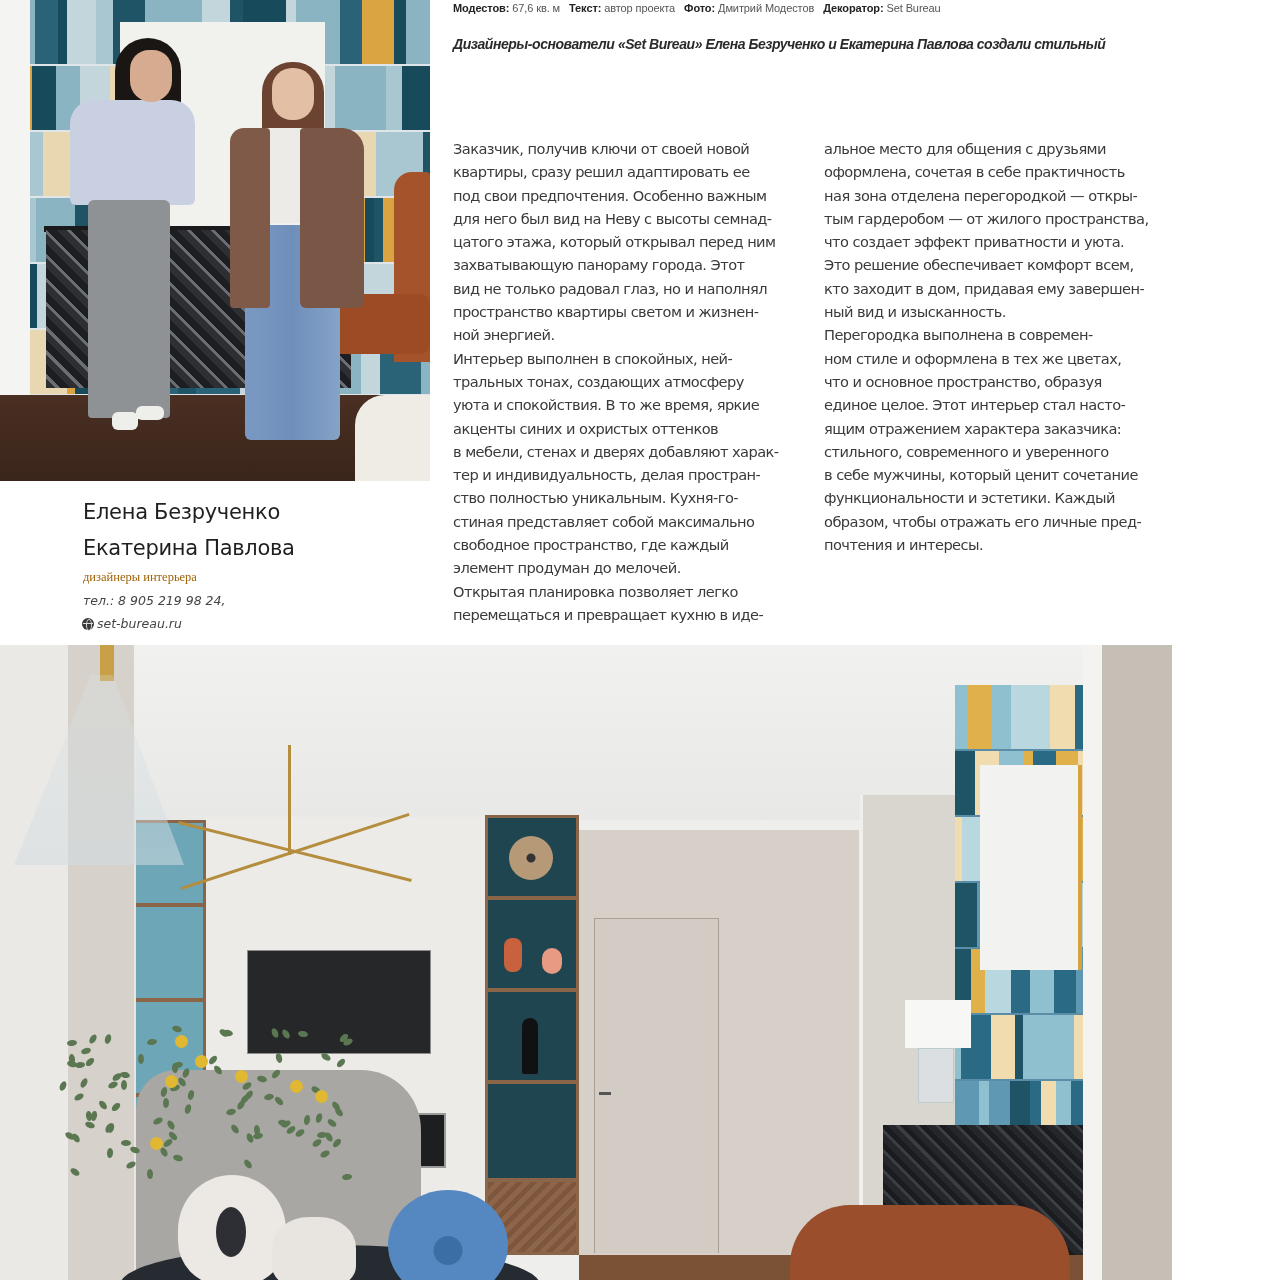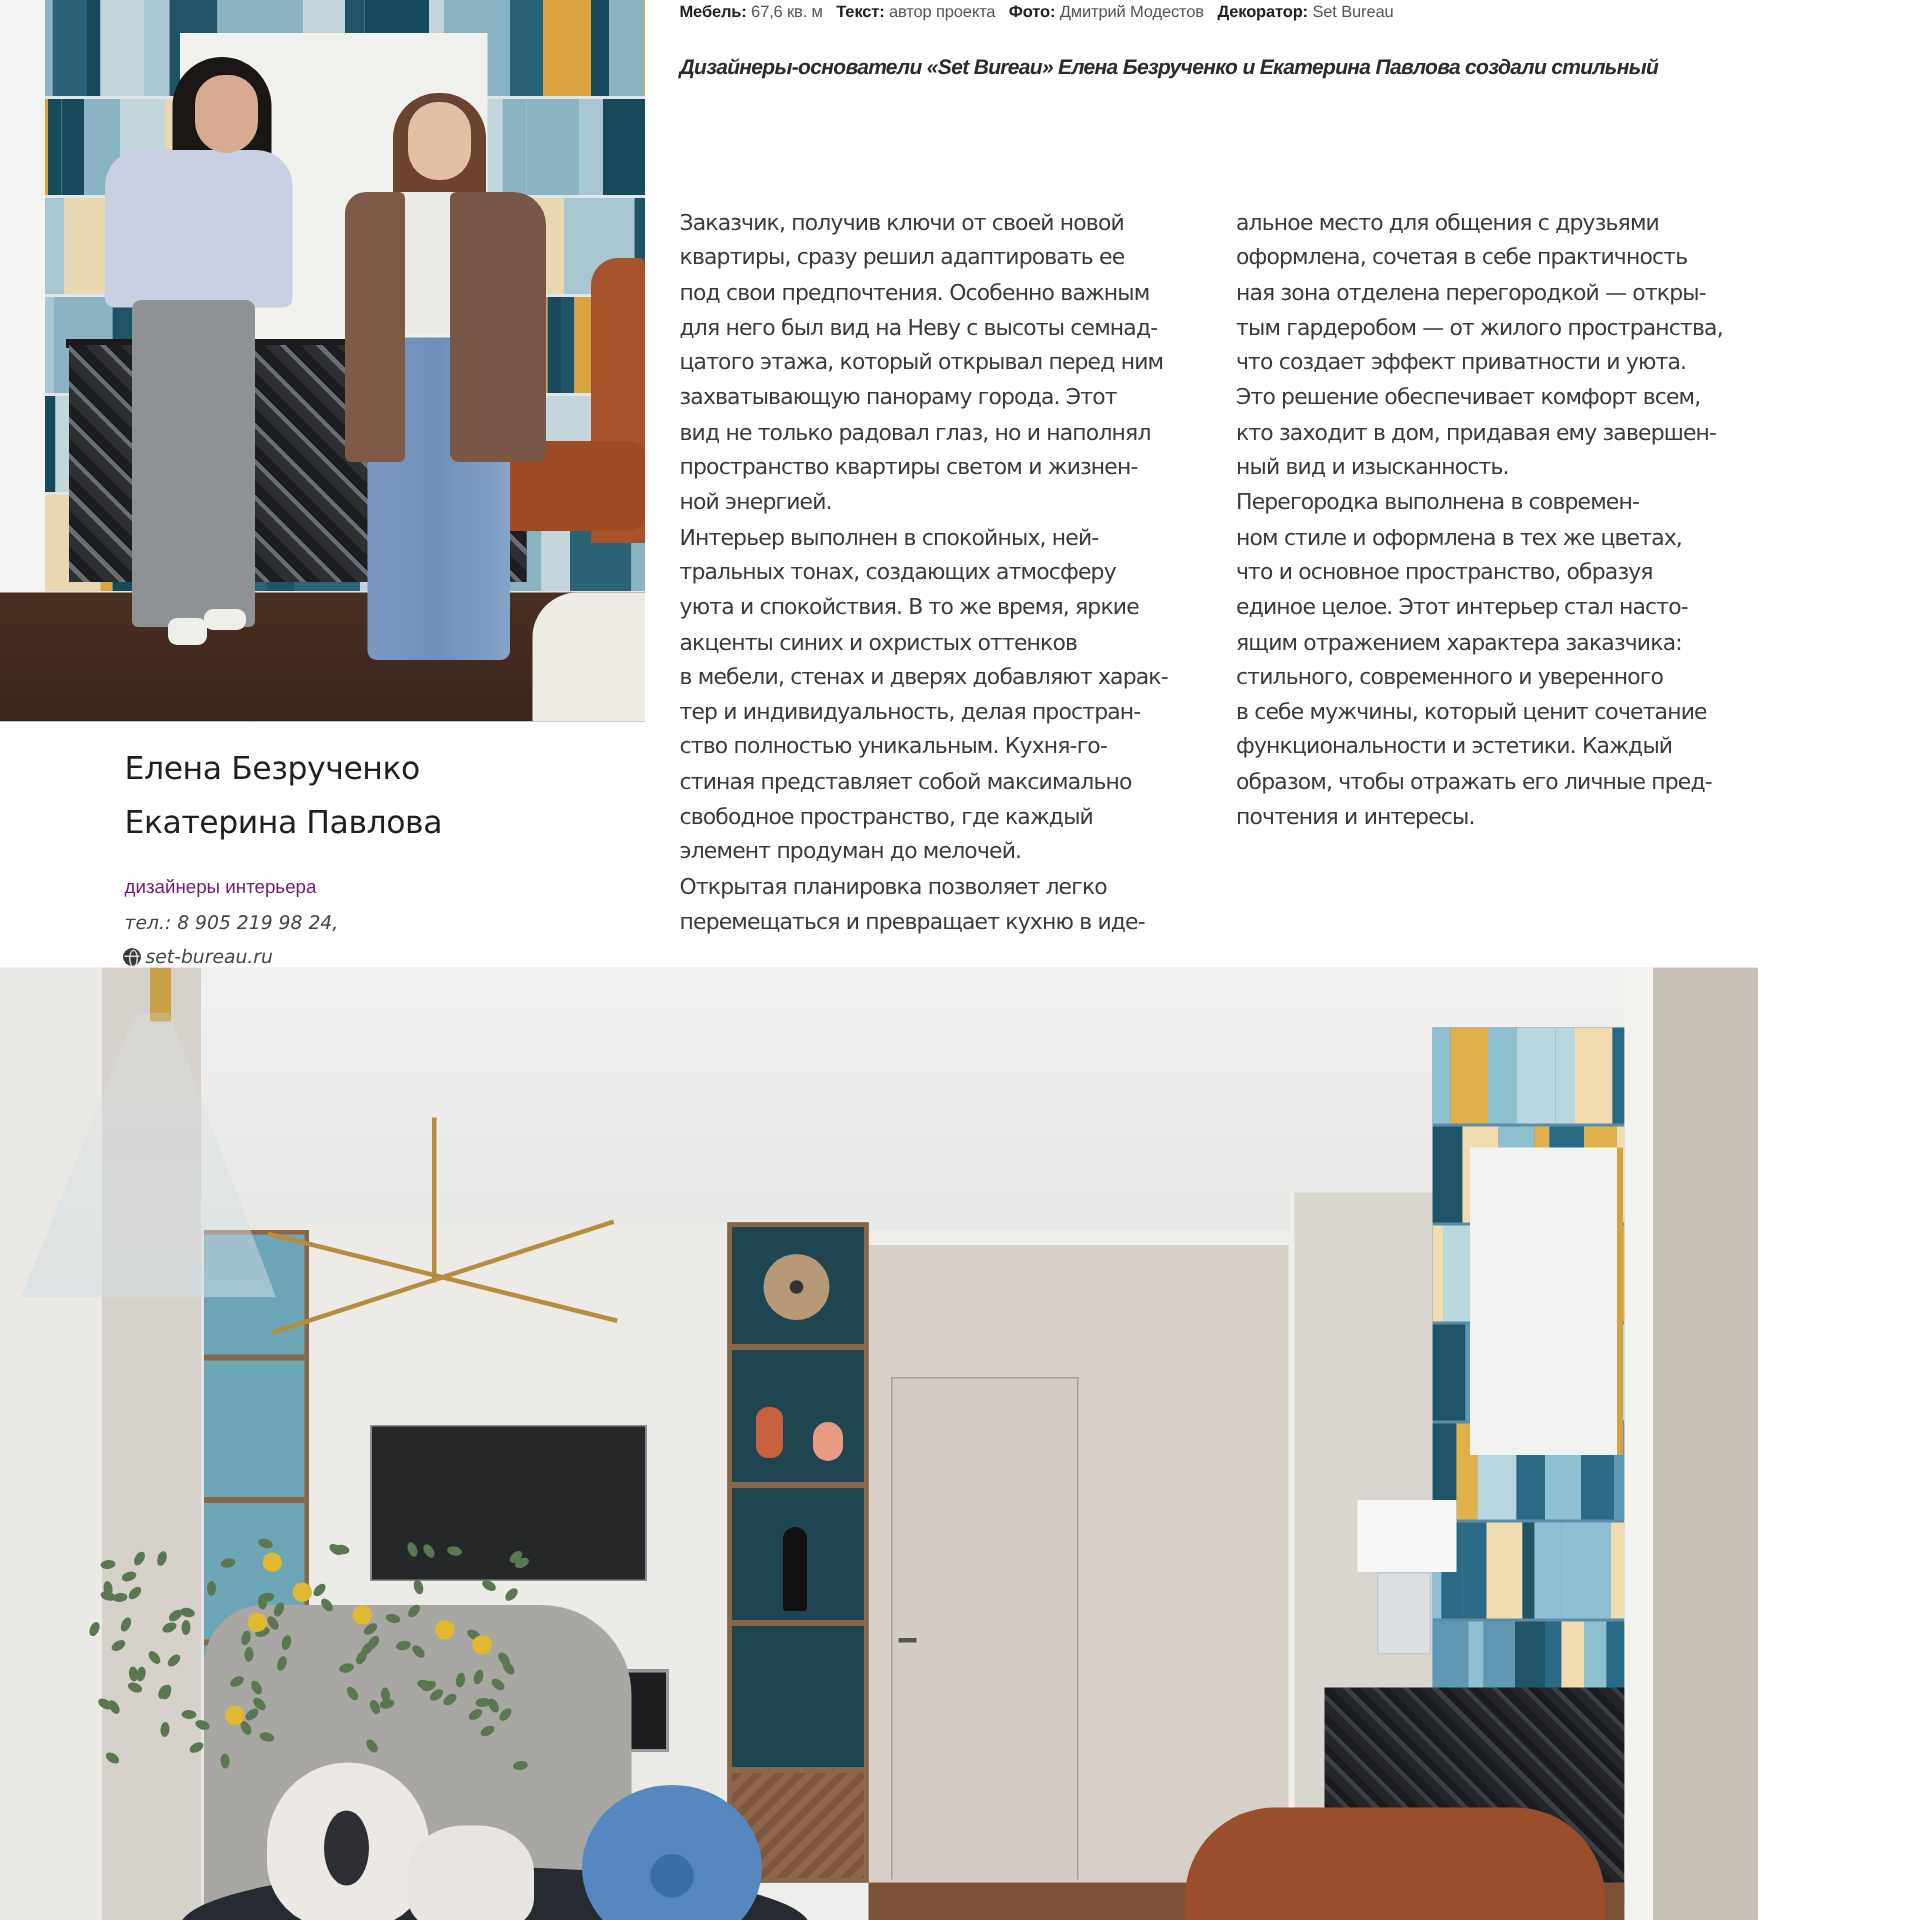--- a/index.html
+++ b/index.html
@@ -44,21 +44,21 @@
 
   
   .col { position: absolute; top: 137px; width: 350px; font-size: 14.6px; line-height: 23.3px; color: #3a3a3a; font-family: "DejaVu Sans", sans-serif; letter-spacing: -0.55px; }
   .col p { white-space: nowrap; }
   .col-left { left: 453px; }
   .col-right { left: 824px; }
 
   
   .byline { position: absolute; left: 83px; top: 494px; }
   .byline .name { font-size: 21px; line-height: 36px; color: #1f1f1f; font-family: "DejaVu Sans", sans-serif; letter-spacing: -0.3px; }
-  .byline .role { font-size: 12.5px; line-height: 23px; color: #701a75; margin-top: 14px; font-family: Liberation Sans, sans-serif; }
+  .byline .role { font-size: 12.5px; line-height: 23px; color: #a16207; margin-top: 0; font-family: Liberation Serif, serif; }
   .byline .phone { font-size: 12.5px; line-height: 23px; color: #444; font-style: italic; font-family: "DejaVu Sans", sans-serif; }
   .byline .web { font-size: 12.5px; line-height: 23px; color: #444; font-style: italic; font-family: "DejaVu Sans", sans-serif; display: flex; align-items: center; gap: 3px; margin-left: -1px; }
   .globe { width: 12px; height: 12px; border-radius: 50%; background: #3a3a3a; position: relative; display: inline-block; }
   .globe::before { content: ""; position: absolute; left: 4px; top: 1px; width: 4px; height: 10px; border: 1px solid #ddd; border-radius: 50%; }
   .globe::after { content: ""; position: absolute; left: 1px; top: 5px; width: 10px; height: 1px; background: #ddd; }
 
   
   .interior { position: absolute; left: 0; top: 645px; width: 1172px; height: 635px; overflow: hidden; background: #eeeeec; }
   .interior .ceiling { position: absolute; left: 0; top: 0; width: 1172px; height: 175px; background: linear-gradient(180deg,#f1f1ef,#e8e8e6); }
   .interior .leftpillar { position: absolute; left: 0; top: 0; width: 70px; height: 635px; background: #ebe9e5; }
@@ -241,21 +241,21 @@
   <div class="p1-sock2"></div>
   <div class="p2-hair"></div>
   <div class="p2-shirt"></div>
   <div class="p2-face"></div>
   <div class="p2-jeans"></div>
   <div class="p2-jacket-l"></div>
   <div class="p2-jacket-r"></div>
 </div>
 
 <div class="credits">
-  <span class="item"><b>Мебель:</b> <span>67,6 кв. м</span></span>
+  <span class="item"><b>Модестов:</b> <span>67,6 кв. м</span></span>
   <span class="item"><b>Текст:</b> <span>автор проекта</span></span>
   <span class="item"><b>Фото:</b> <span>Дмитрий Модестов</span></span>
   <span class="item"><b>Декоратор:</b> <span>Set Bureau</span></span>
 </div>
 
 <div class="lead">
   <div>Дизайнеры-основатели «Set Bureau» Елена Безрученко и Екатерина Павлова создали стильный</div>
 </div>
 
 <div class="col col-left" id="colL">

